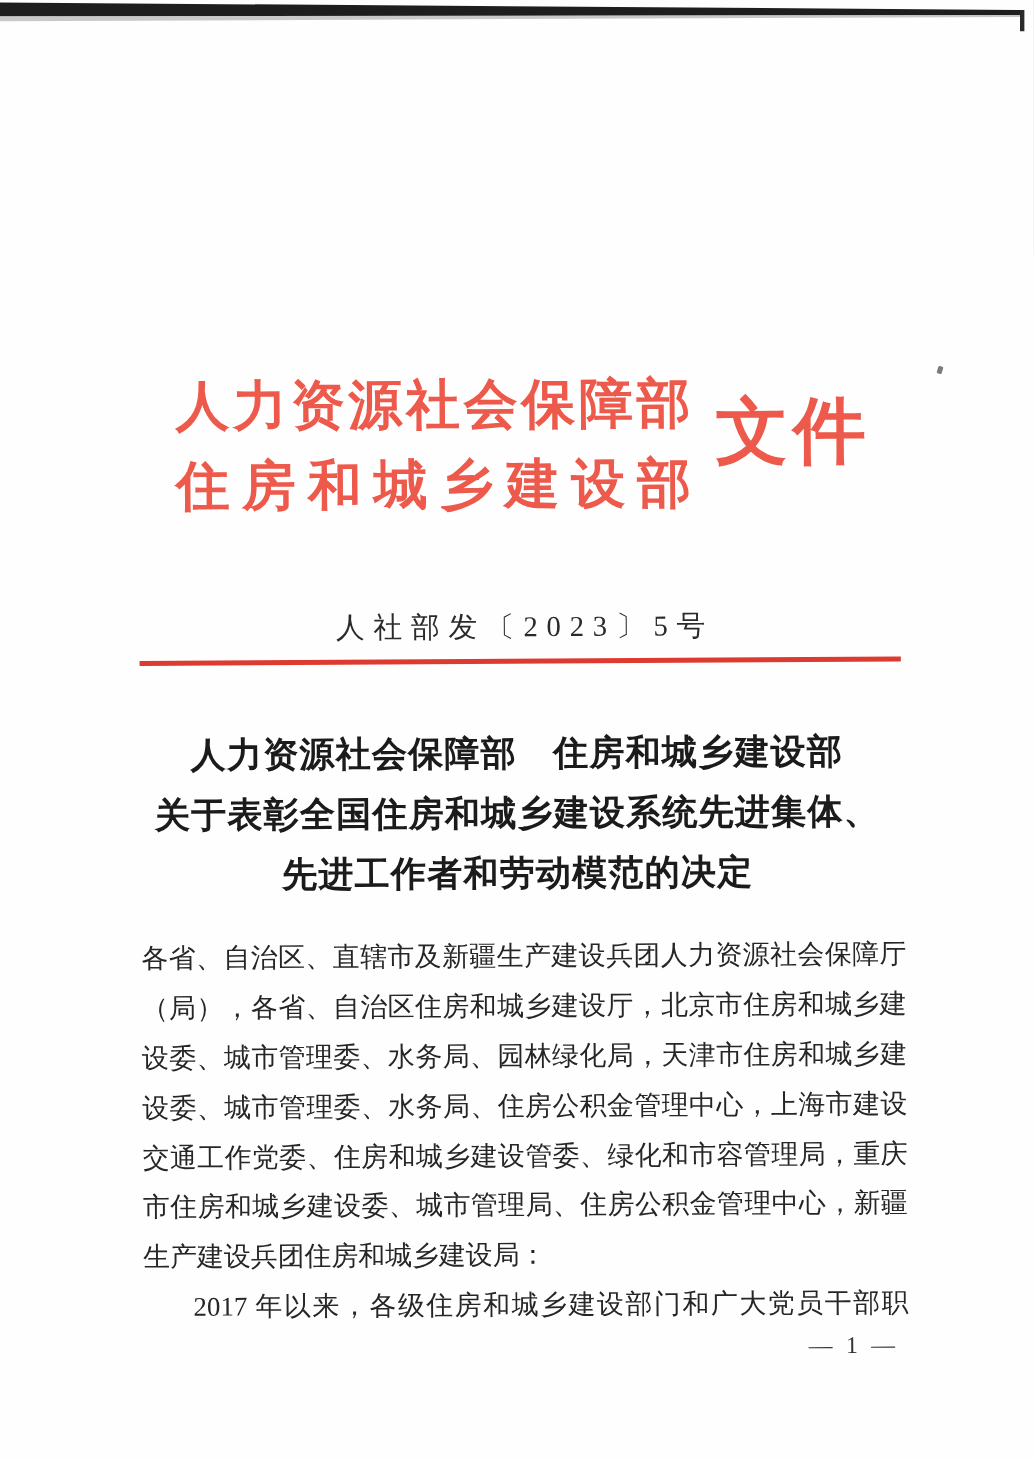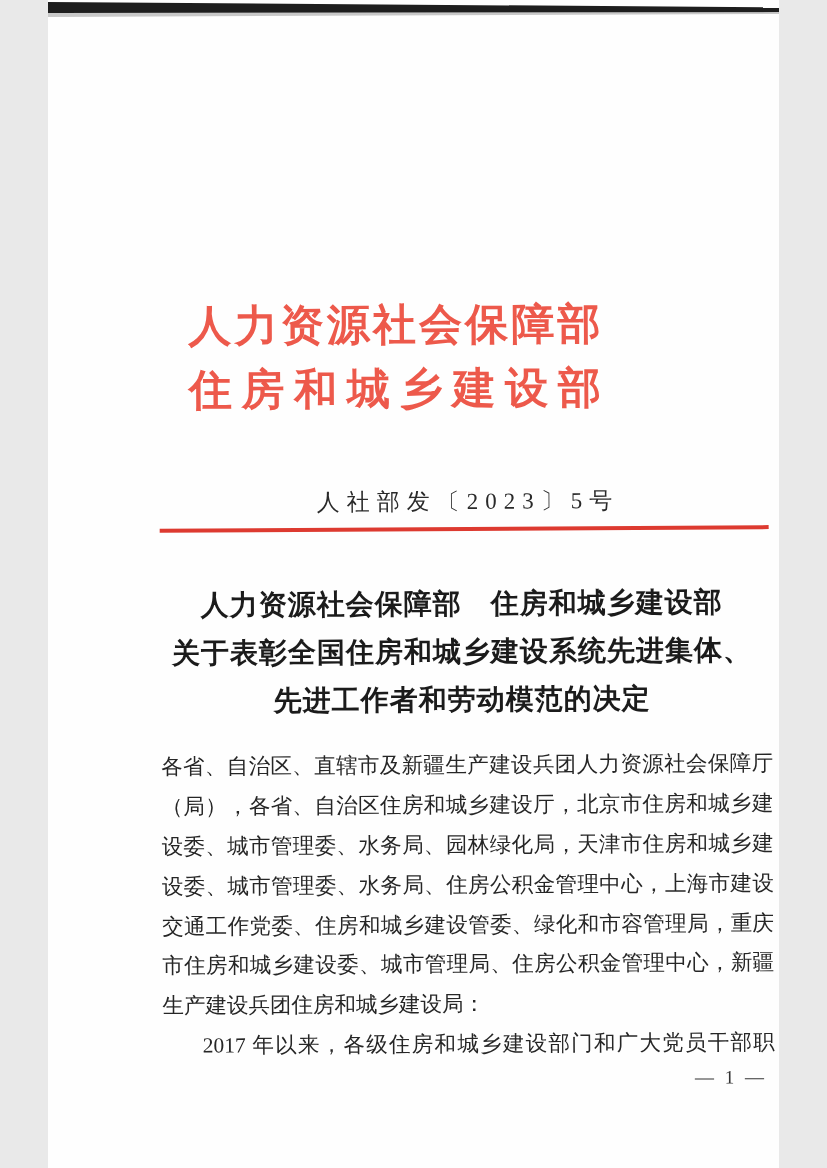--- a/index.html
+++ b/index.html
@@ -3,21 +3,21 @@
 <meta charset="utf-8">
 <style>
   html, body {
     margin: 0;
     padding: 0;
     background: #e9e9e9;
     font-family: "Liberation Serif", "DejaVu Serif", serif;
   }
   .page {
     position: relative;
-    width: 731px;
+    width: 827px;
     height: 1168px;
     margin: 0 auto;
     background: #fefefe;
     overflow: hidden;
     color: var(--ink, #262626);
   }
   
   .scan-top {
     position: absolute;
     top: 0; left: 0;
@@ -149,20 +149,21 @@
     <rect x="816" y="8" width="3.5" height="17" fill="#2a2a2a"></rect>
   </svg>
 
   <div class="content">
 
     <div class="letterhead">
       <div class="issuers">
         <div class="issuer-line issuer-line-1">人力资源社会保障部</div>
         <div class="issuer-line issuer-line-2">住房和城乡建设部</div>
       </div>
+      <div class="doc-type">文件</div>
     </div>
 
     <div class="doc-number">人社部发〔2023〕5号</div>
 
     <div class="red-rule"></div>
 
     <div class="doc-title">
       <div class="title-line">人力资源社会保障部　住房和城乡建设部</div>
       <div class="title-line">关于表彰全国住房和城乡建设系统先进集体、</div>
       <div class="title-line">先进工作者和劳动模范的决定</div>

